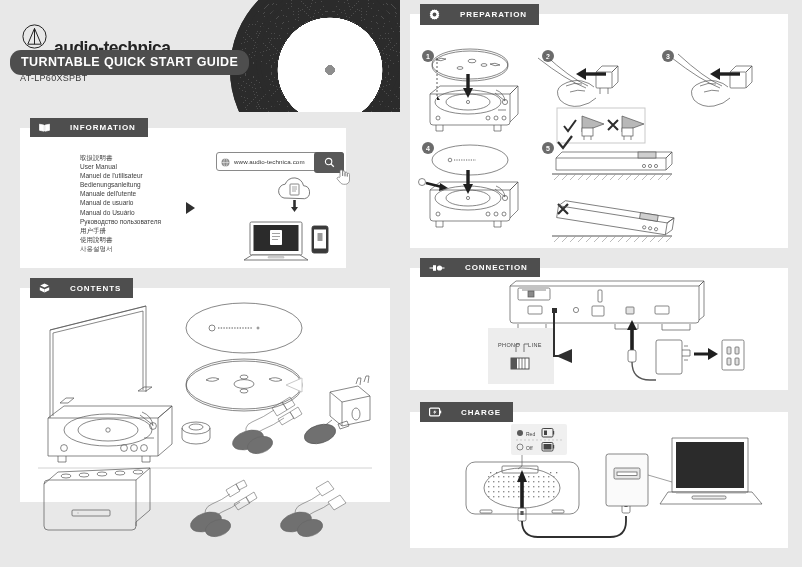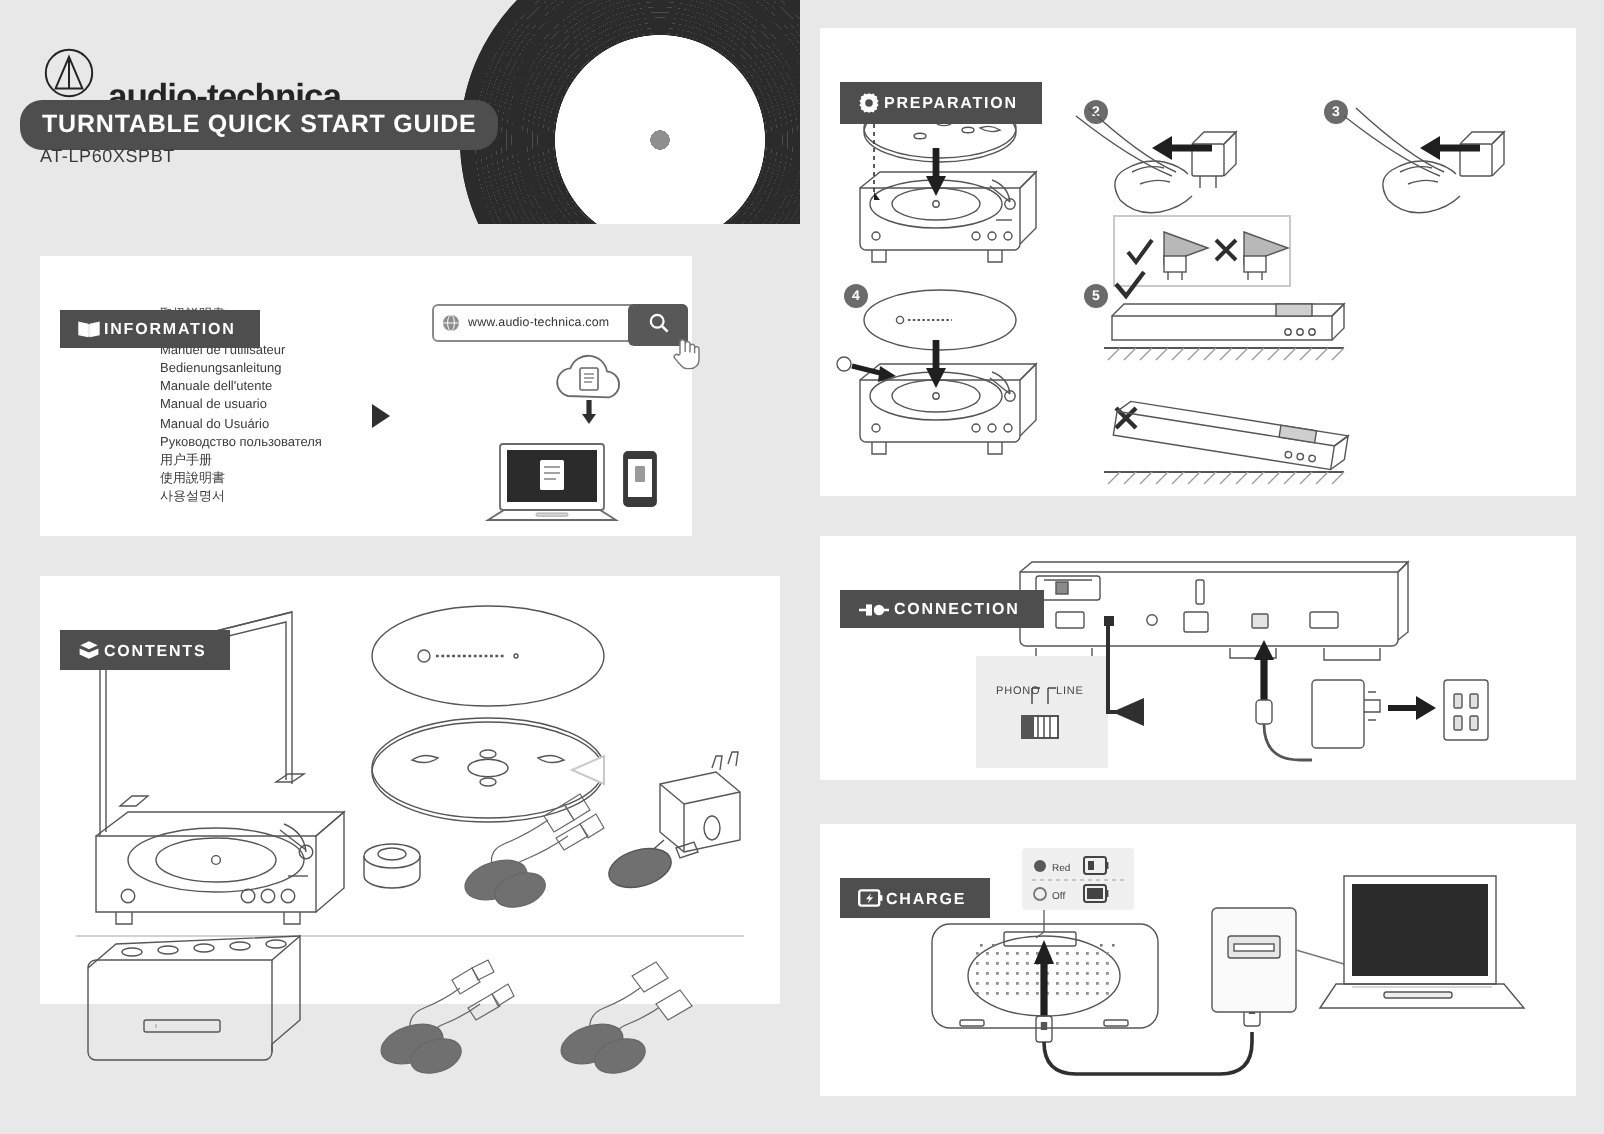--- a/index.html
+++ b/index.html
@@ -53,23 +53,22 @@
   }
   .model-no { position: absolute; left: 20px; top: 73px; font-size: 9px; color: #3a3a3a; letter-spacing: 0.3px; text-align: right; }
 
   
   .panel { background: #fff; position: relative; }
   .sec-badge {
     position: absolute; left: 10px; top: -10px;
     background: #4e4e4e; color: #fff;
     font-size: 8px; font-weight: bold; letter-spacing: 0.9px;
     padding: 5px 12px 5px 9px;
-    display: flex; align-items: center; gap: 2px;
+    display: flex; align-items: center; gap: 20px;
     z-index: 5;
-    margin-top: 37px;
   }
   .sec-badge svg { display: block; }
 
   
   .info-panel { position: absolute; left: 20px; top: 128px; width: 326px; height: 140px; }
   .lang-list { position: absolute; left: 60px; top: 25px; font-size: 6.5px; color: #3b3b3b; line-height: 9.1px; }
   .lang-list div { white-space: nowrap; }
   .play-arrow {
     position: absolute; left: 166px; top: 74px;
     width: 0; height: 0;

